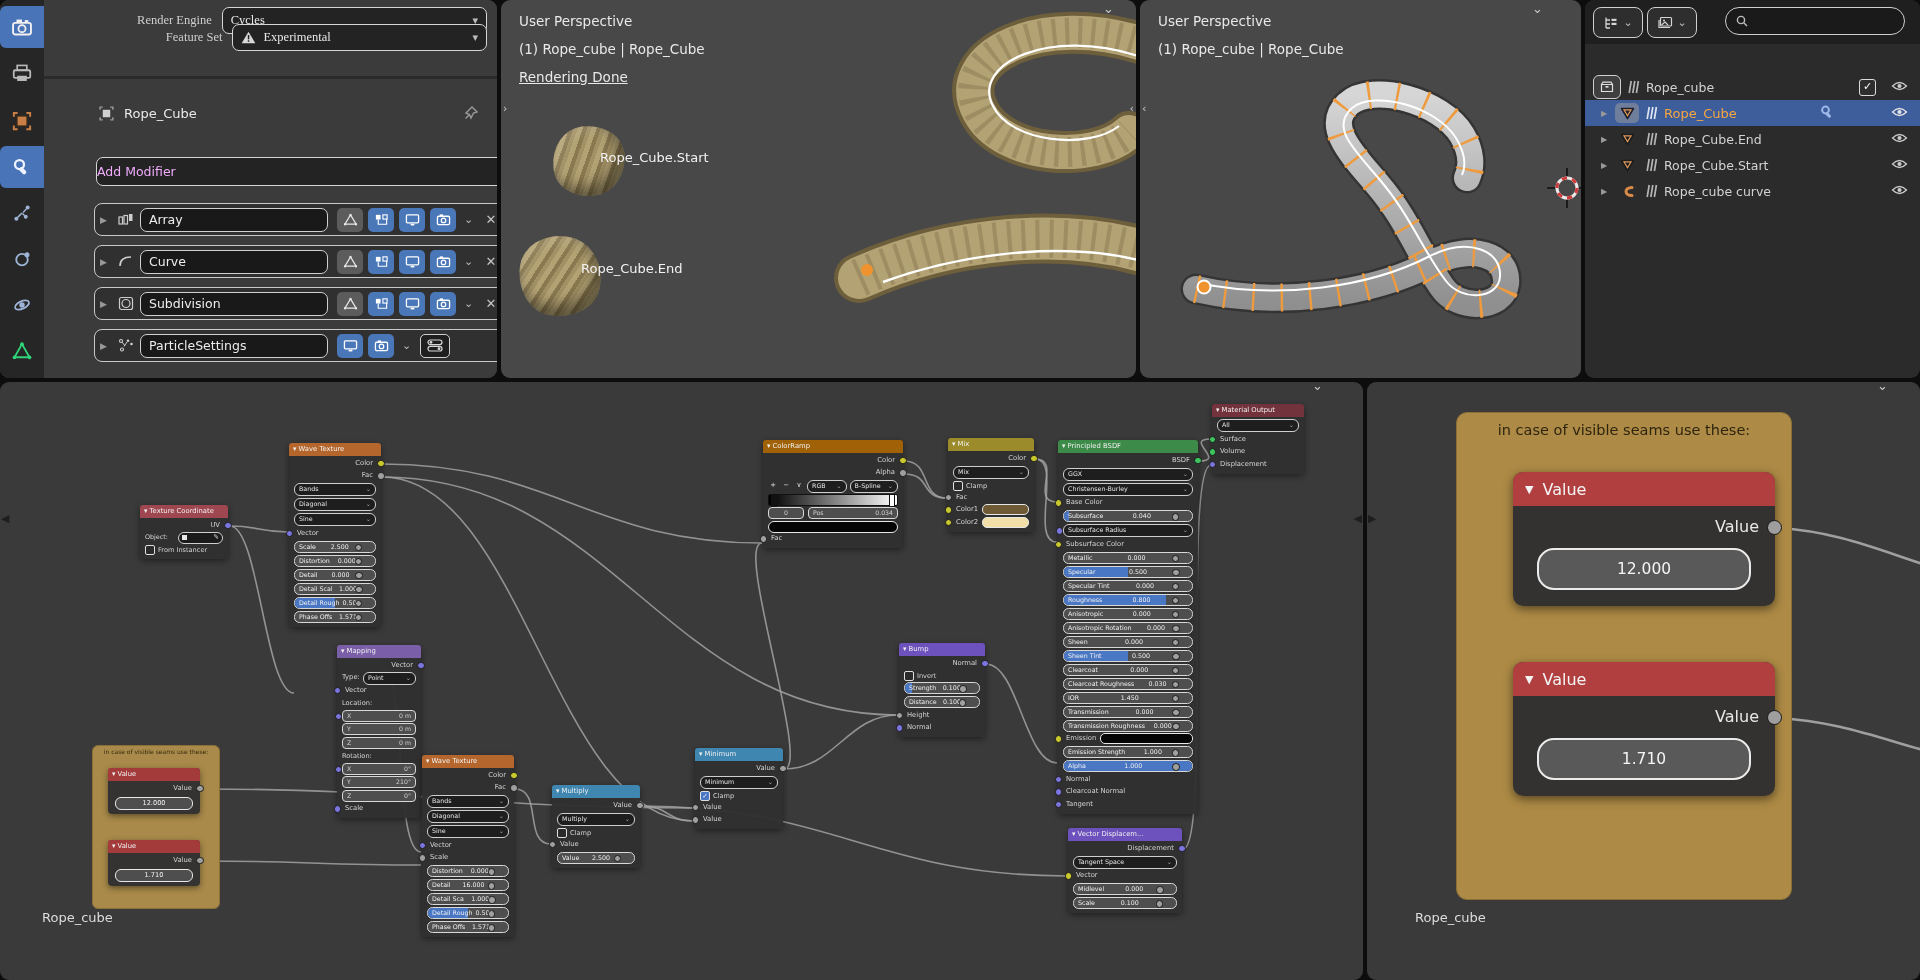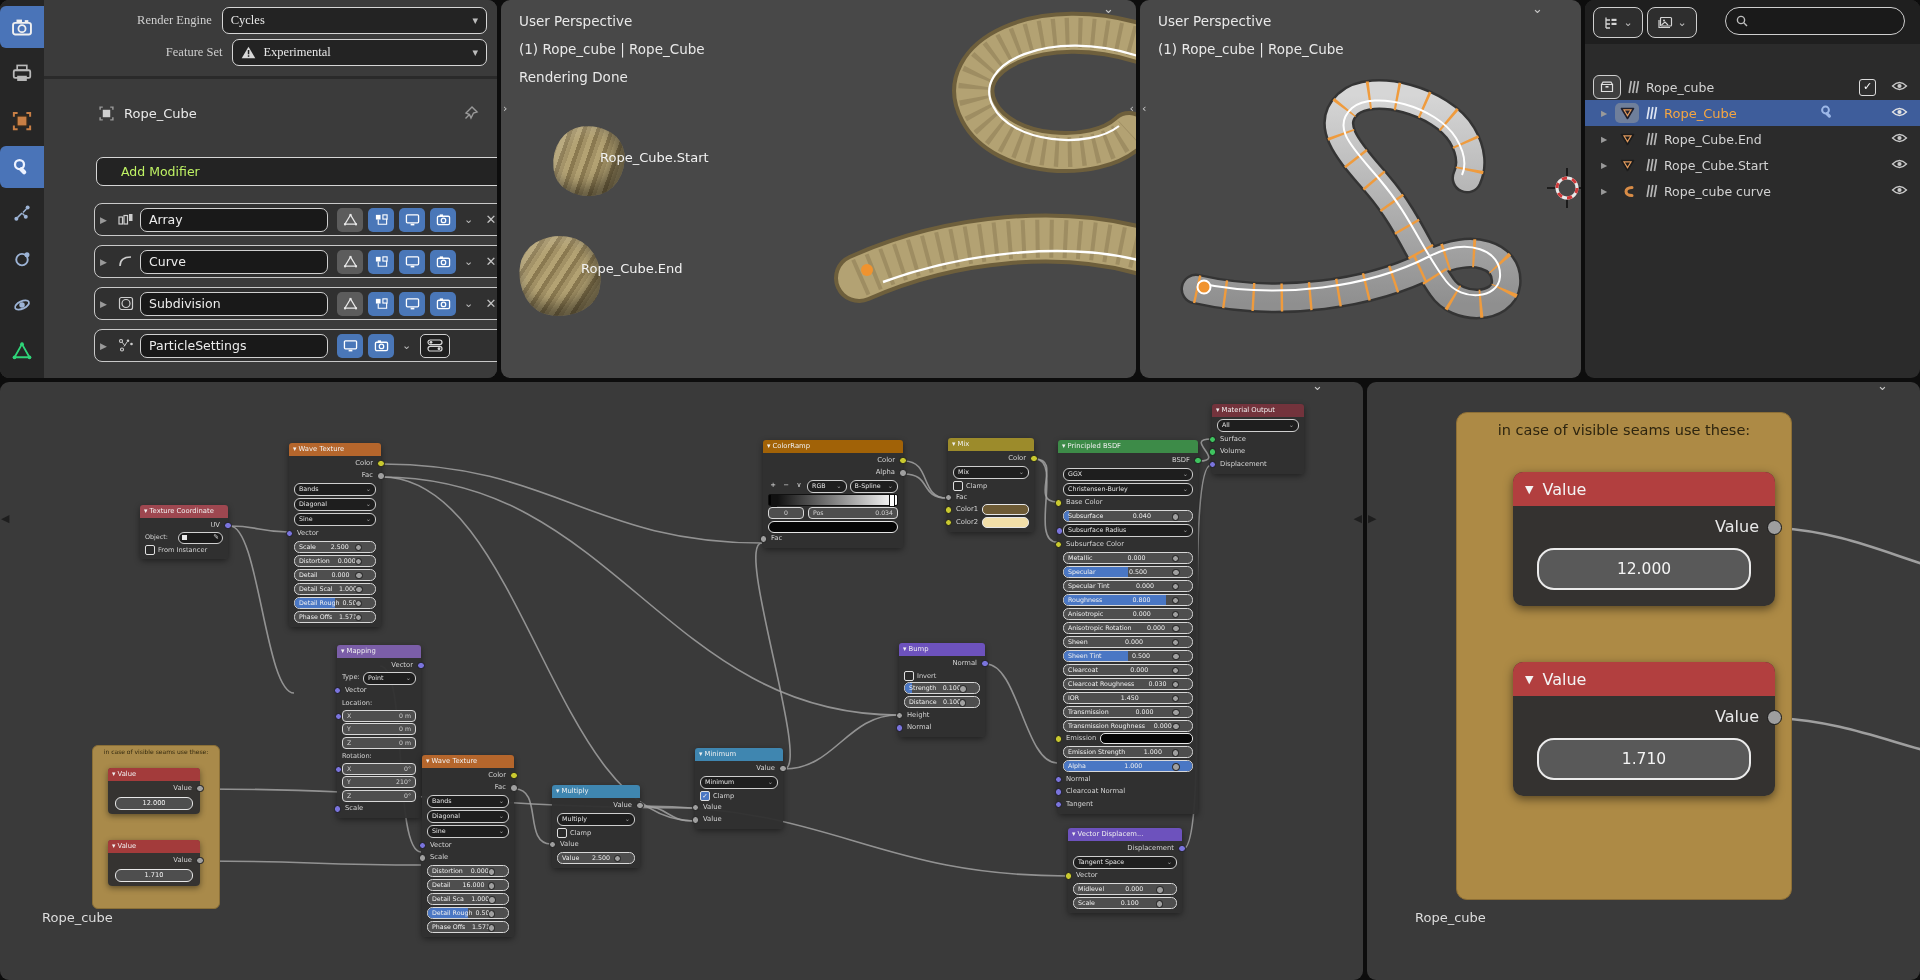--- a/index.html
+++ b/index.html
@@ -13,21 +13,21 @@
   .tab.sel{background:#4a74b8;border-radius:6px 0 0 6px;}
   .props-main{position:absolute;left:44px;top:0;right:0;bottom:0;background:#3b3b3b;}
   .prow{position:absolute;left:0;height:27px;display:flex;align-items:center;font-family:Liberation Serif, serif;}
   .plabel{width:175px;text-align:right;color:#cfcfcf;font-size:12.5px;padding-right:10px;}
   .pdrop{width:258px;height:25px;background:#232323;border:1.5px solid #d6d6d6;border-radius:7px;
     display:flex;align-items:center;color:#e8e8e8;font-size:12.5px;padding:0 8px;justify-content:space-between;}
   .chev{color:#bdbdbd;font-size:11px;}
   .divider{position:absolute;left:44px;right:0;top:76px;height:3px;background:#2a2a2a;}
   .ctxrow{position:absolute;left:54px;top:100px;right:10px;height:26px;display:flex;align-items:center;color:#e9e9e9;font-size:13px;gap:9px;}
   .addmod{position:absolute;left:52px;top:157px;width:438px;height:27px;background:#232323;border:1.5px solid #d6d6d6;
-    border-radius:7px;color:#bef264;font-size:12.5px;display:flex;align-items:center;padding:0 24px;justify-content:space-between;}
+    border-radius:7px;color:#f0abfc;font-size:12.5px;display:flex;align-items:center;padding:0 0;justify-content:space-between;}
   .modrow{position:absolute;left:50px;width:440px;height:33px;background:#303030;border:1.5px solid #c9c9c9;border-radius:8px;
     display:flex;align-items:center;gap:4px;padding:0 5px;box-sizing:border-box;}
   .expander{color:#9a9a9a;font-size:9px;width:12px;}
   .mod-ico{width:20px;height:18px;display:flex;align-items:center;justify-content:center;}
   .namefield{width:170px;height:22px;background:#191919;border:1.5px solid #d0d0d0;border-radius:7px;color:#ececec;
     font-size:12.5px;display:flex;align-items:center;padding:0 8px;margin-right:4px;}
   .tgl{width:26px;height:24px;border-radius:5px;display:flex;align-items:center;justify-content:center;margin-left:1px;}
   .tgl.blue{background:#4a77b8;} .tgl.gray{background:#5c5c5c;}
   .tgl.frame{background:#1f1f1f;border:1.5px solid #d0d0d0;box-sizing:border-box;}
   .xbtn{color:#c3c3c3;font-size:13px;width:20px;text-align:center;}
@@ -165,21 +165,21 @@
     </div>
 
     <div class="props-main">
       <div class="prow" style="top:7px;right:10px;">
         <div class="plabel">Render Engine</div>
         <div class="pdrop">
           <span>Cycles</span>
           <span class="chev">▾</span>
         </div>
       </div>
-      <div class="prow" style="top:39px;right:10px;padding-left:18px;">
+      <div class="prow" style="top:24px;right:10px;padding-left:18px;">
         <div class="plabel">Feature Set</div>
         <div class="pdrop">
           <span style="display:flex;align-items:center;gap:7px;">
             <svg width="15" height="13" viewBox="0 0 15 13">
               <path d="M7.5 0.8 L14.3 12.2 H0.7 Z" fill="#d8d8d8"></path>
               <rect x="6.8" y="4" width="1.5" height="4.3" fill="#222"></rect>
                 <rect x="6.8" y="9.3" width="1.5" height="1.5" fill="#222"></rect>
             </svg>
             <span>Experimental</span>
           </span>
@@ -382,21 +382,21 @@
         <path d="M 358,278 C 452,236 562,228 645,252" fill="none" stroke="#b3a273" stroke-width="42" stroke-linecap="round"></path>
         <path d="M 358,278 C 452,236 562,228 645,252" fill="none" stroke="#8d7c53" stroke-width="38" stroke-dasharray="4 10" opacity="0.55"></path>
         <path d="M 382,282 C 470,250 572,242 645,262" fill="none" stroke="#ffffff" stroke-width="2.4"></path>
         <circle cx="366" cy="270" r="6" fill="#f0932f"></circle>
       </g>
     </svg>
     <div class="ropechunk" style="left:52px;top:126px;width:72px;height:70px;border-radius:46% 54% 48% 52%/55% 45% 57% 43%;transform:rotate(-6deg);"></div>
     <div class="ropechunk" style="left:18px;top:236px;width:82px;height:80px;border-radius:52% 48% 55% 45%/45% 55% 43% 57%;transform:rotate(8deg);"></div>
     <div class="vptext" style="top:13px;">User Perspective</div>
     <div class="vptext" style="top:41px;">(1) Rope_cube | Rope_Cube</div>
-    <div class="vptext" style="top:69px;">Rendering Done</div>
+    <div class="vptext" style="top:69px;text-decoration:underline;">Rendering Done</div>
     <div class="vplabel" style="left:99px;top:150px;">Rope_Cube.Start</div>
     <div class="vplabel" style="left:80px;top:261px;">Rope_Cube.End</div>
     <div class="cornerchev" style="right:22px;top:1px;">⌄</div>
     <div class="edgearrow" style="left:2px;top:102px;">›</div>
     <div class="edgearrow" style="right:2px;top:102px;">‹</div>
   </div>
 
   <div class="editor" id="vp2">
     <svg class="deco" width="441" height="378">
       <defs>

